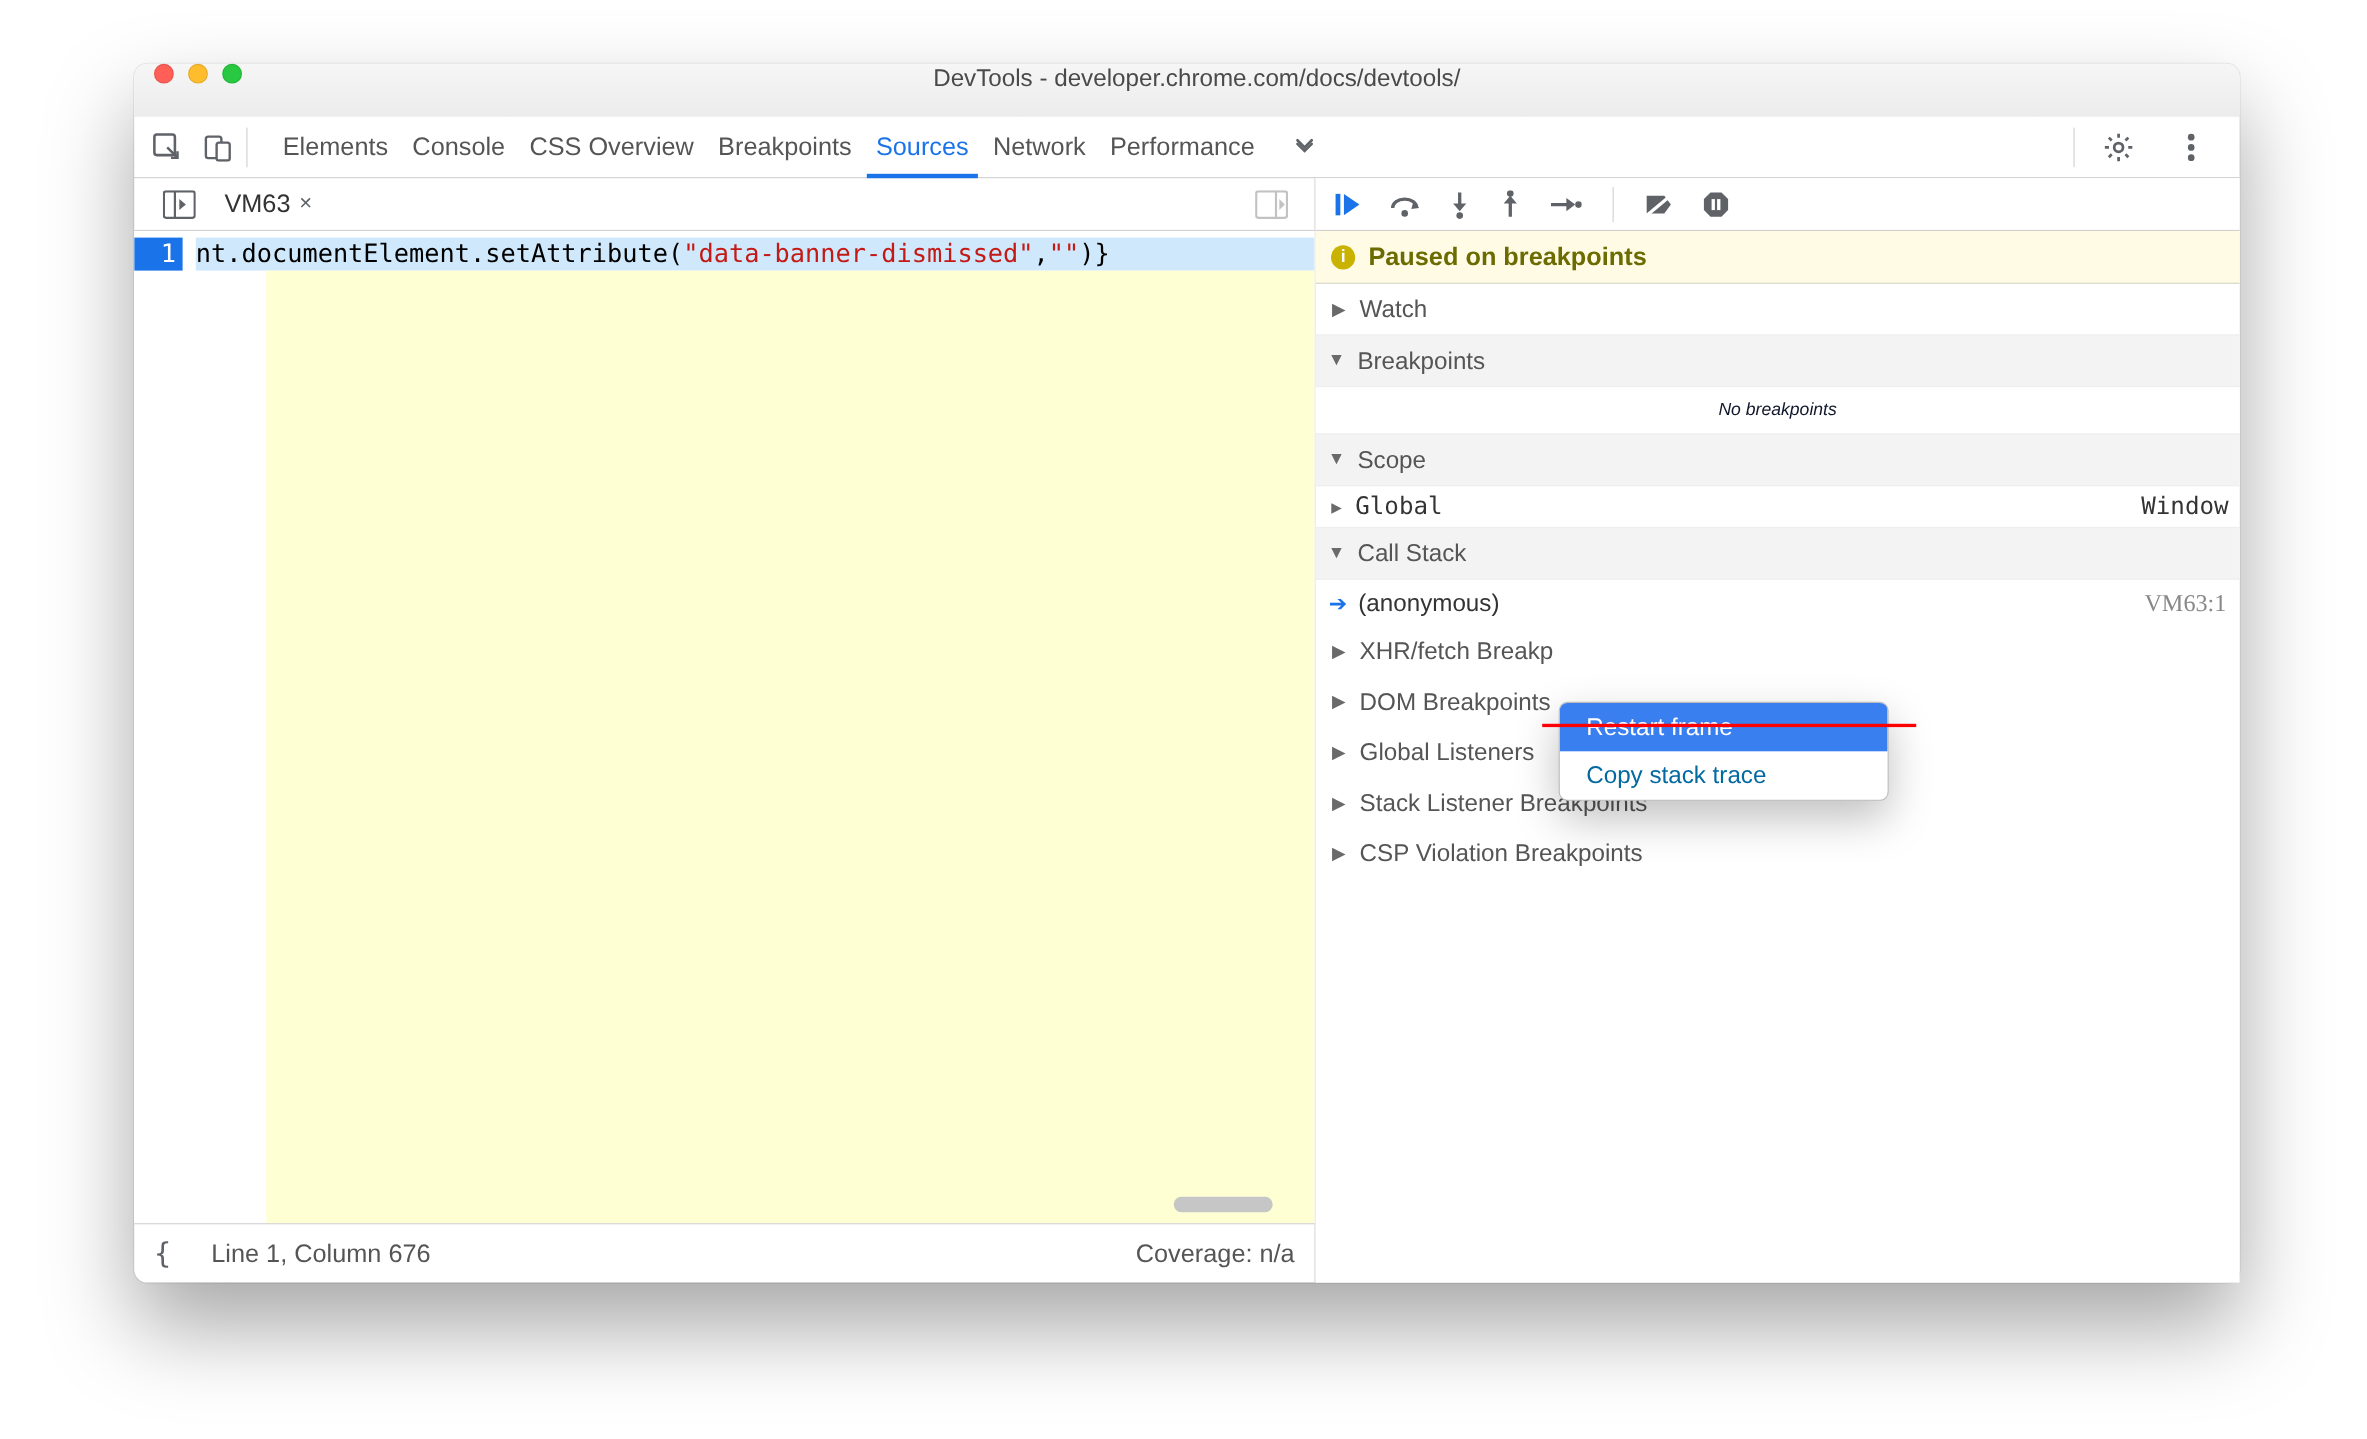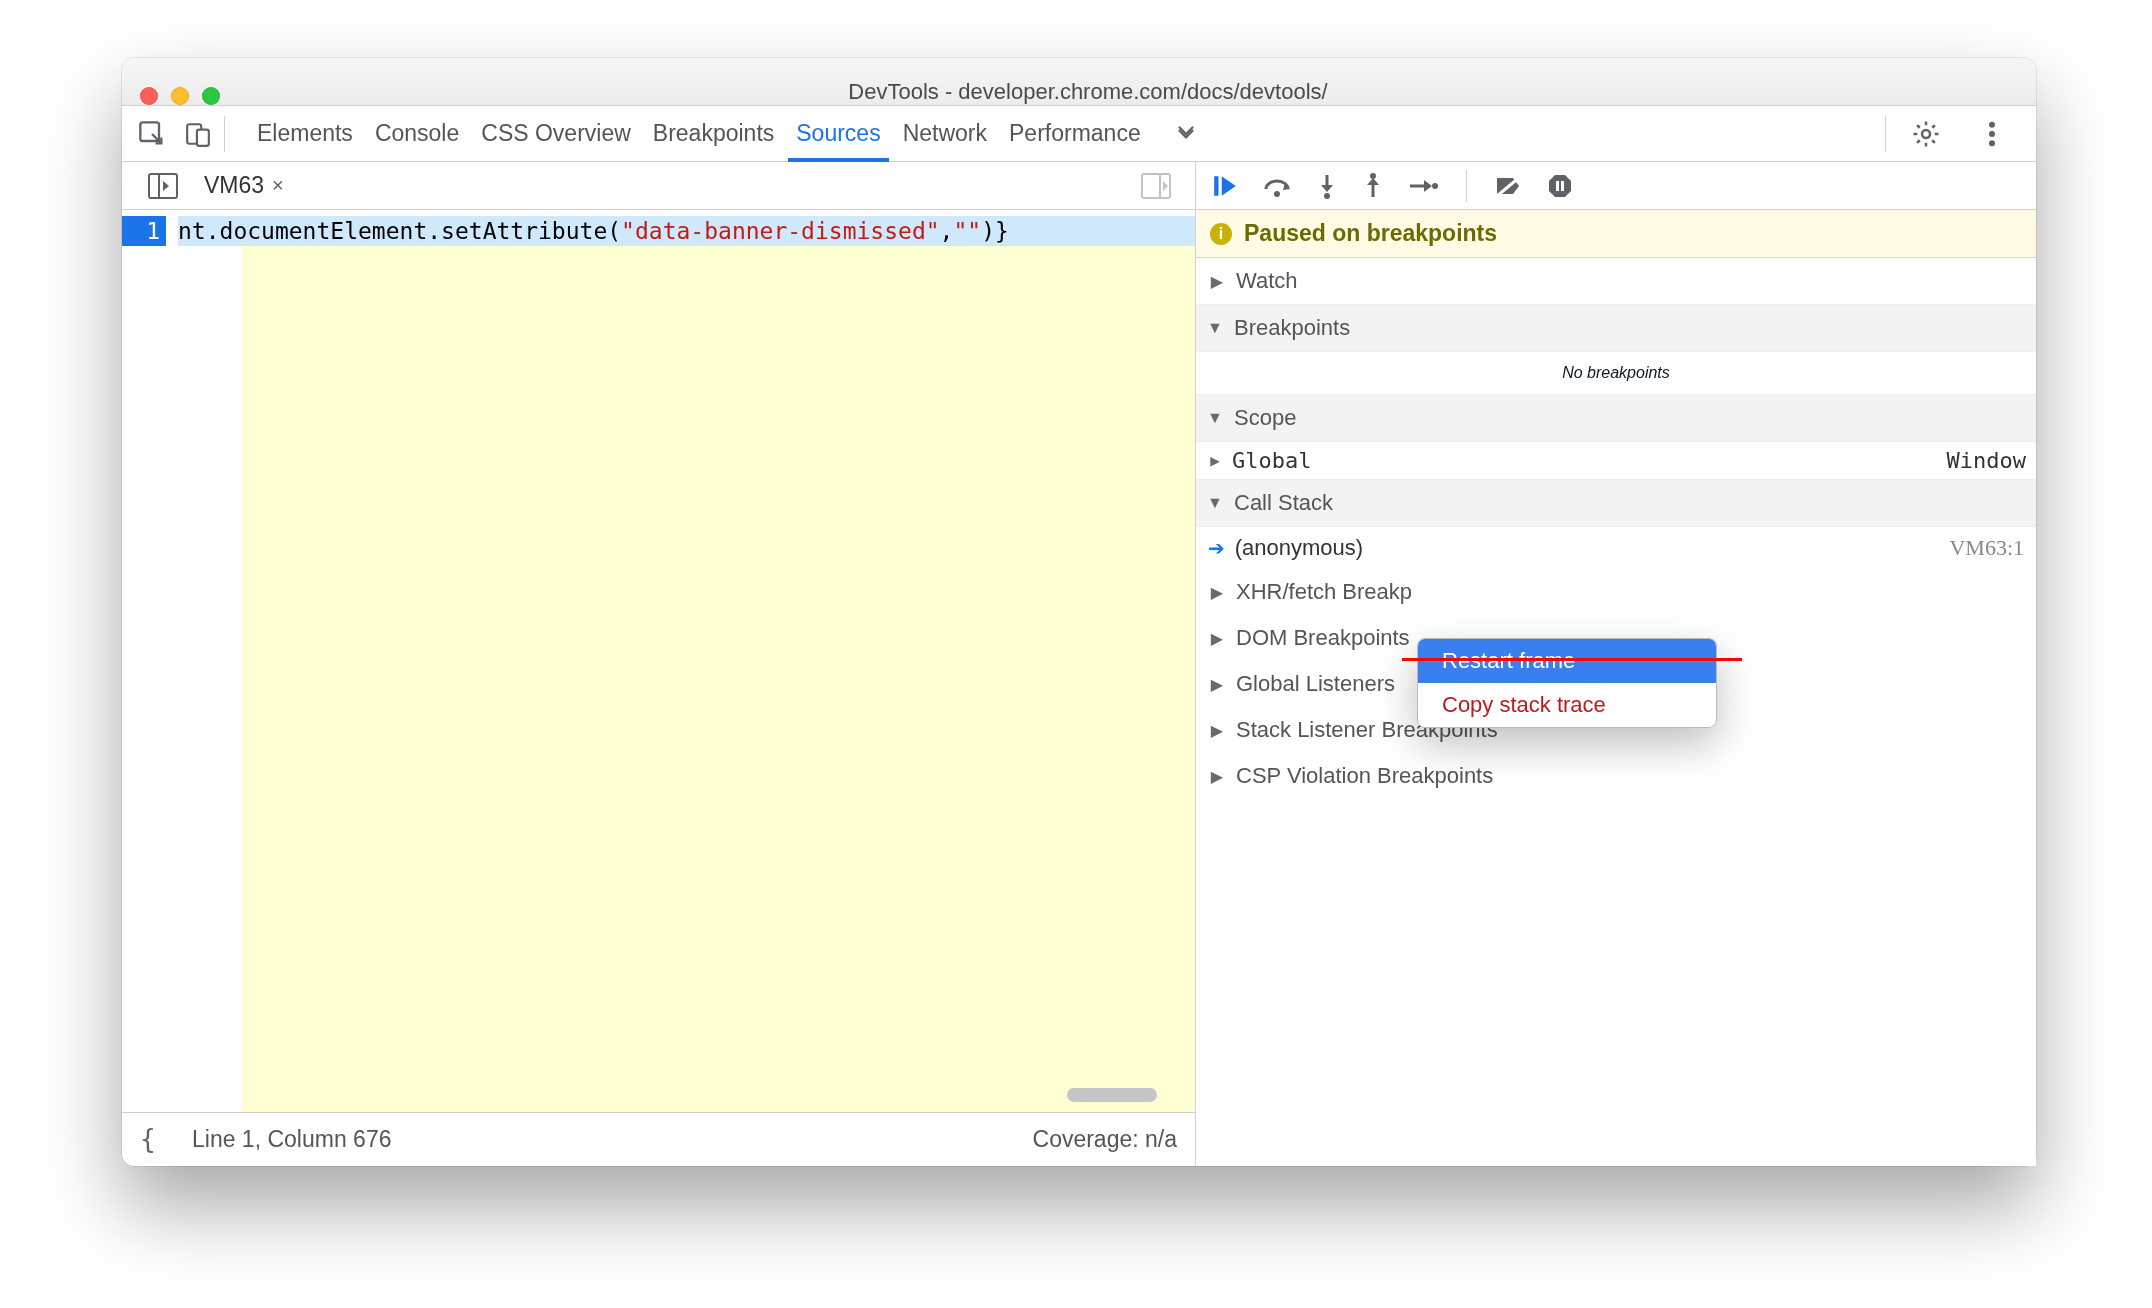--- a/index.html
+++ b/index.html
@@ -4,21 +4,21 @@
 <style>
   * { box-sizing: border-box; margin: 0; padding: 0; }
   html, body { width: 2152px; height: 1308px; background: #fff; font-family: "Helvetica Neue", Arial, sans-serif; }
   .stage { position: relative; width: 2152px; height: 1308px; }
   .mac-window {
     position: absolute; left: 122px; top: 58px; width: 1914px; height: 1108px;
     background: #fff; border-radius: 12px; overflow: visible;
     box-shadow: 0 40px 80px rgba(0,0,0,0.35), 0 0 0 1px rgba(0,0,0,0.08);
   }
   
-  .titlebar { height: 48px; background: linear-gradient(#f6f6f6,#ececec); border-bottom: 1px solid #d0d0d0; display:flex; align-items:flex-end; border-radius:12px 12px 0 0;gap:28px;}
+  .titlebar { height: 48px; background: linear-gradient(#f6f6f6,#ececec); border-bottom: 1px solid #d0d0d0; display:flex; align-items:flex-start; border-radius:12px 12px 0 0;gap:28px;}
   .traffic { display:flex; gap:13px; margin-left:18px; }
   .traffic .dot { width:18px; height:18px; border-radius:50%; box-shadow: inset 0 0 0 1px rgba(0,0,0,0.1);}
   .dot.red{background:#ff5f57;} .dot.yellow{background:#ffbd2e;} .dot.green{background:#28c940;}
   .title { flex:1; text-align:center; font-size:22px; color:#4a4a4a; }
 
   
   .devtools-toolbar { height:56px; border-bottom:1px solid #d0d0d0; display:flex; align-items:center; padding:0 10px; color:#555; font-size:23px;}
   .tool-icon { width:40px; height:40px; display:flex; align-items:center; justify-content:center; color:#5f6368; margin-right:6px; cursor:pointer;}
   .panel-tabs { display:flex; gap:18px; margin-left:30px; align-items:center; height:100%;text-align:right;}
   .panel-tab { color:#555; cursor:pointer; padding:0 2px; height:100%; display:flex; align-items:center; position:relative;}
@@ -72,21 +72,21 @@
   .no-bp { text-align:center; font-style:italic; color:#0f172a; background:#fff; padding:12px 0;}
   .scope-row { display:flex; align-items:center; gap:8px; padding:6px 10px; font-family:Menlo,Consolas,monospace; font-size:22px; color:#333;}
   .scope-row .right { margin-left:auto; font-family:Menlo,Consolas,monospace;}
   .callstack-row { display:flex; align-items:center; gap:10px; padding:8px 12px; font-size:22px; color:#333;}
   .callstack-row .src { margin-left:auto; color:#888;font-family:Liberation Serif, serif;}
   .frame-arrow { color:#1a73e8; font-size:20px;}
   .sect-simple { display:flex; align-items:center; gap:10px; padding:10px 12px; font-size:22px; color:#555; cursor:pointer;}
 
   
   .context-menu { position:absolute; width:300px; background:#fff; border:1px solid #bcbcbc; border-radius:8px; box-shadow:0 16px 40px rgba(0,0,0,0.25); overflow:hidden; z-index:50;}
-  .ctx-item { padding:9px 24px; font-size:22px; color:#b91c1c; cursor:pointer;}
+  .ctx-item { padding:9px 24px; font-size:22px; color:#0369a1; cursor:pointer;}
   .ctx-item.selected { background:#3a7ff0; color:#fff; }
 
   
   .red-strike { position:absolute; height:3px; background:#f00; z-index:60; }
 </style>
 </head>
 <body>
 
 <div class="stage">
   <div class="mac-window">

